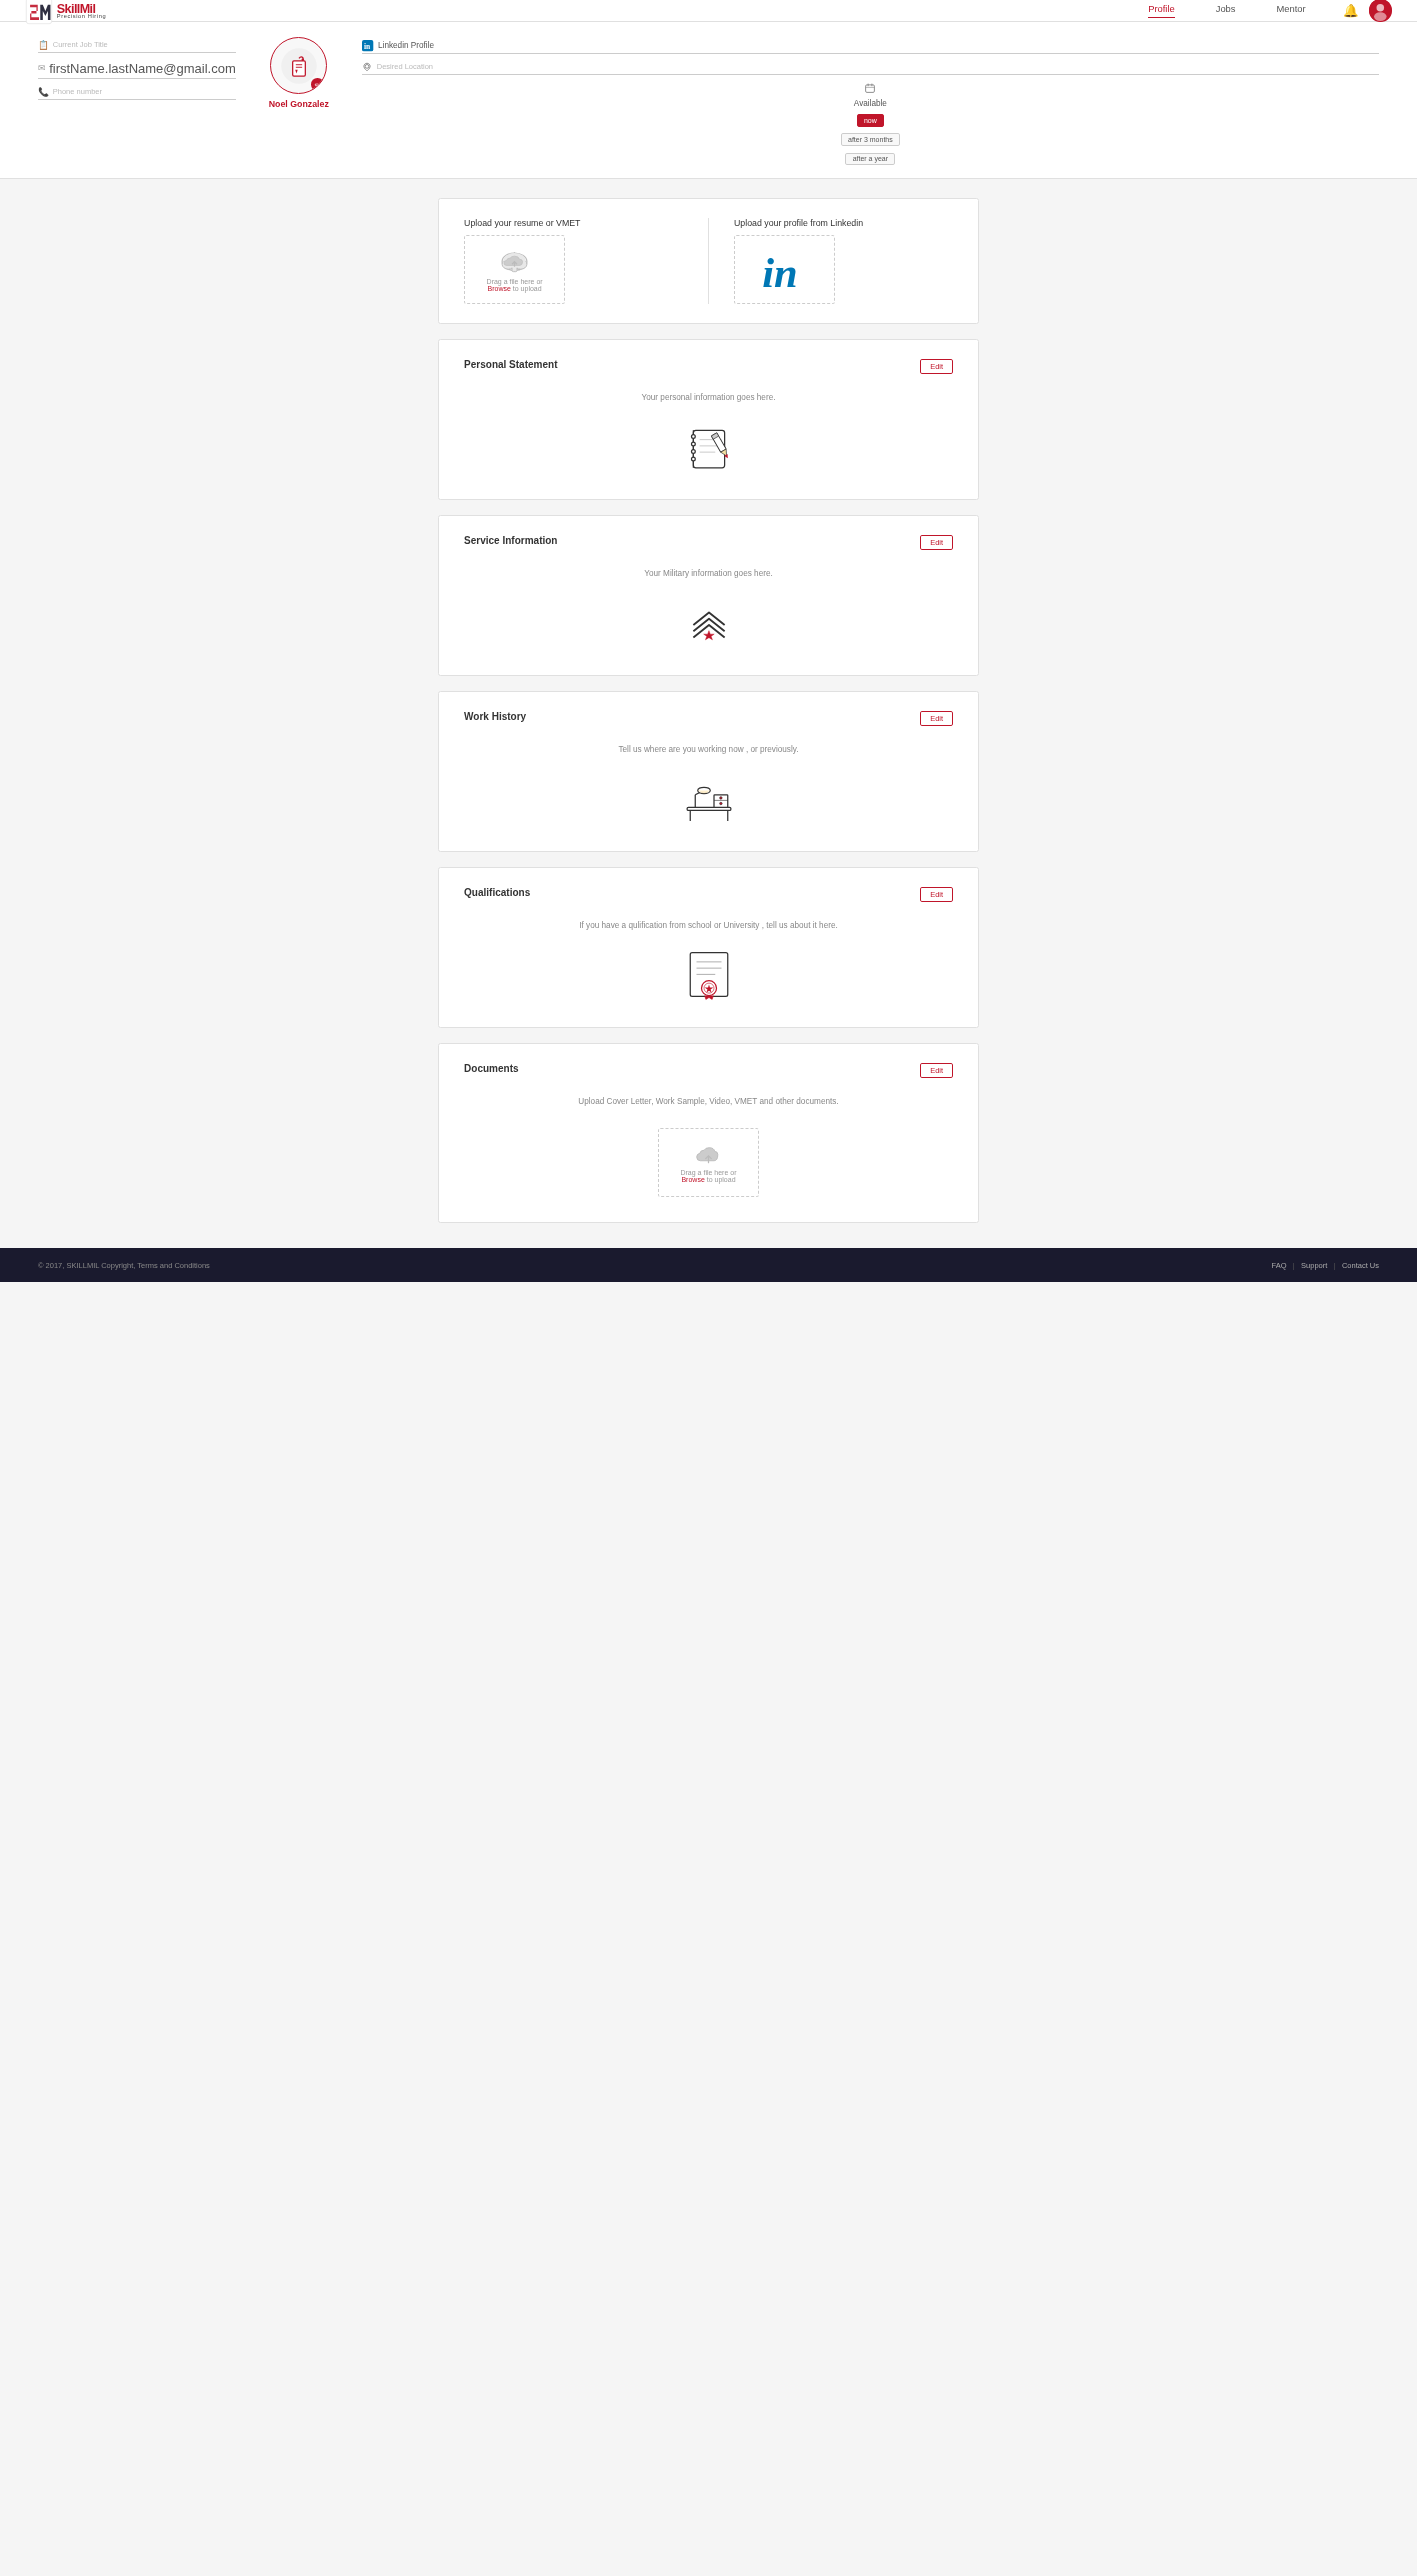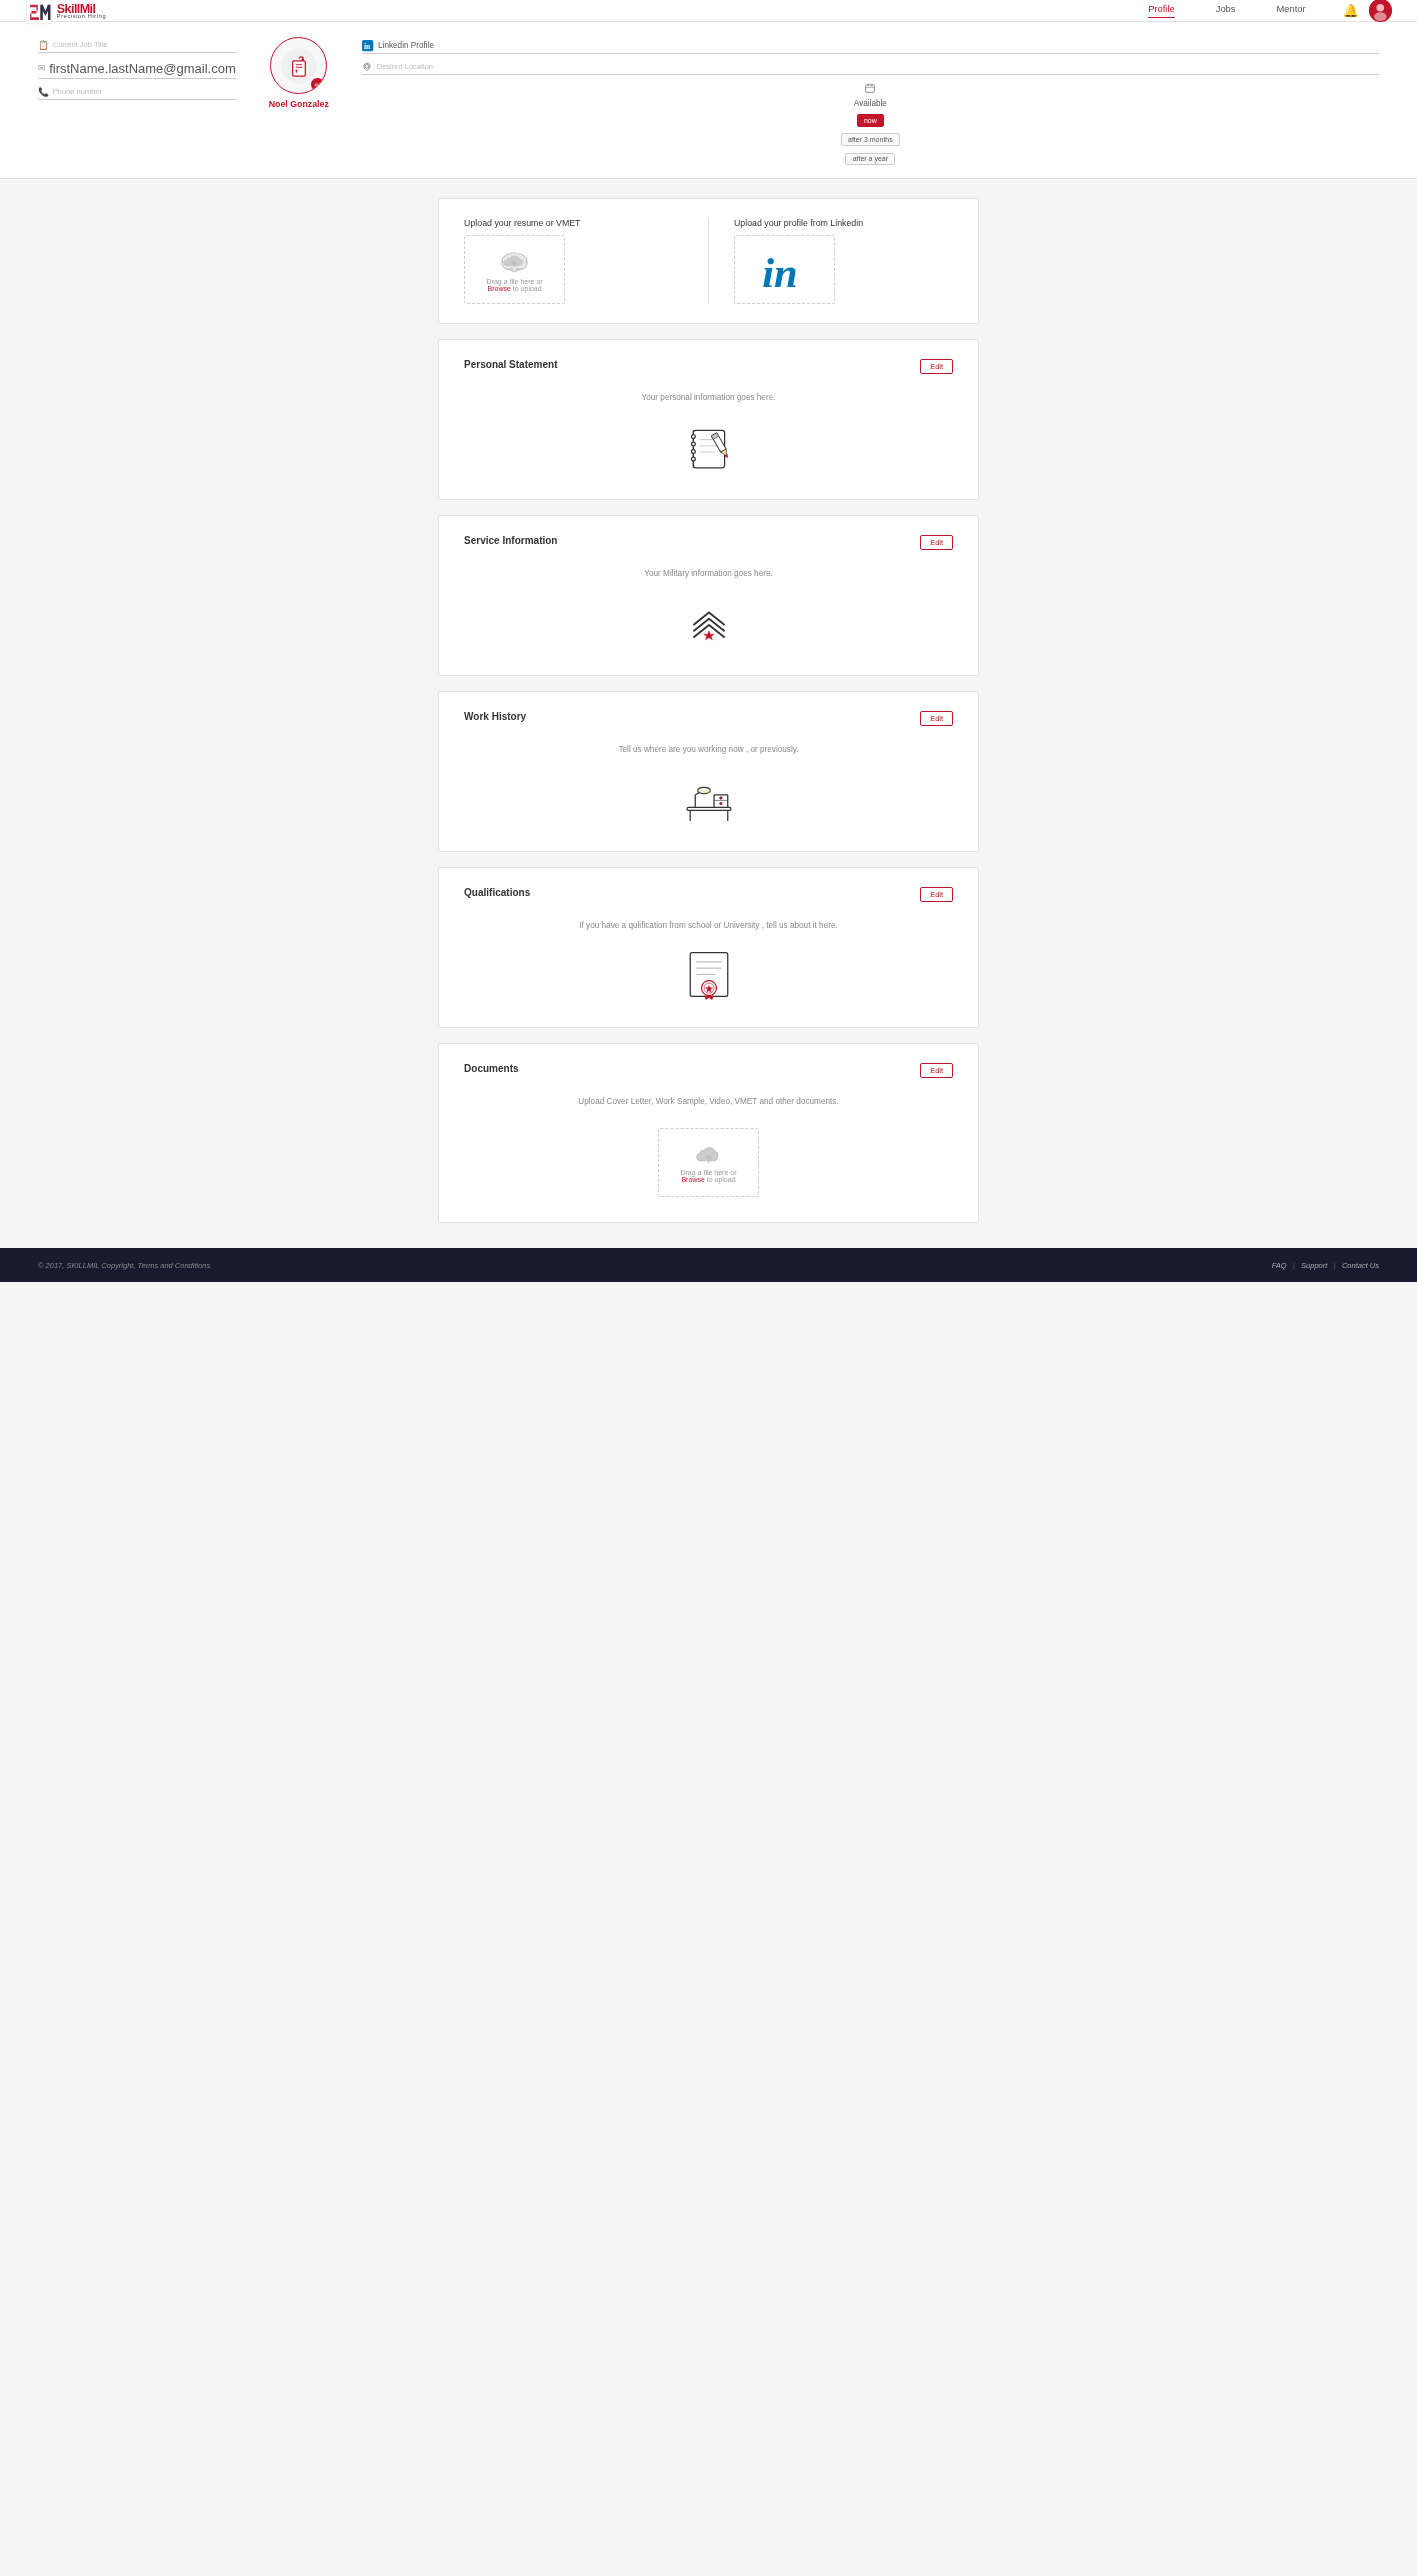--- a/index.html
+++ b/index.html
@@ -318,21 +318,20 @@
     
     .footer {
       background: #1a1a2e;
       color: #aaa;
       padding: 12.6px 38px;
       display: flex;
       align-items: center;
       justify-content: space-between;
       font-size: 7.5px;
       margin-top: 25px;
-      font-style: italic;
     }
     .footer-left {
       color: #888;
     }
     .footer-right {
       display: flex;
       gap: 6.3px;
       align-items: center;
       color: #aaa;
     }

